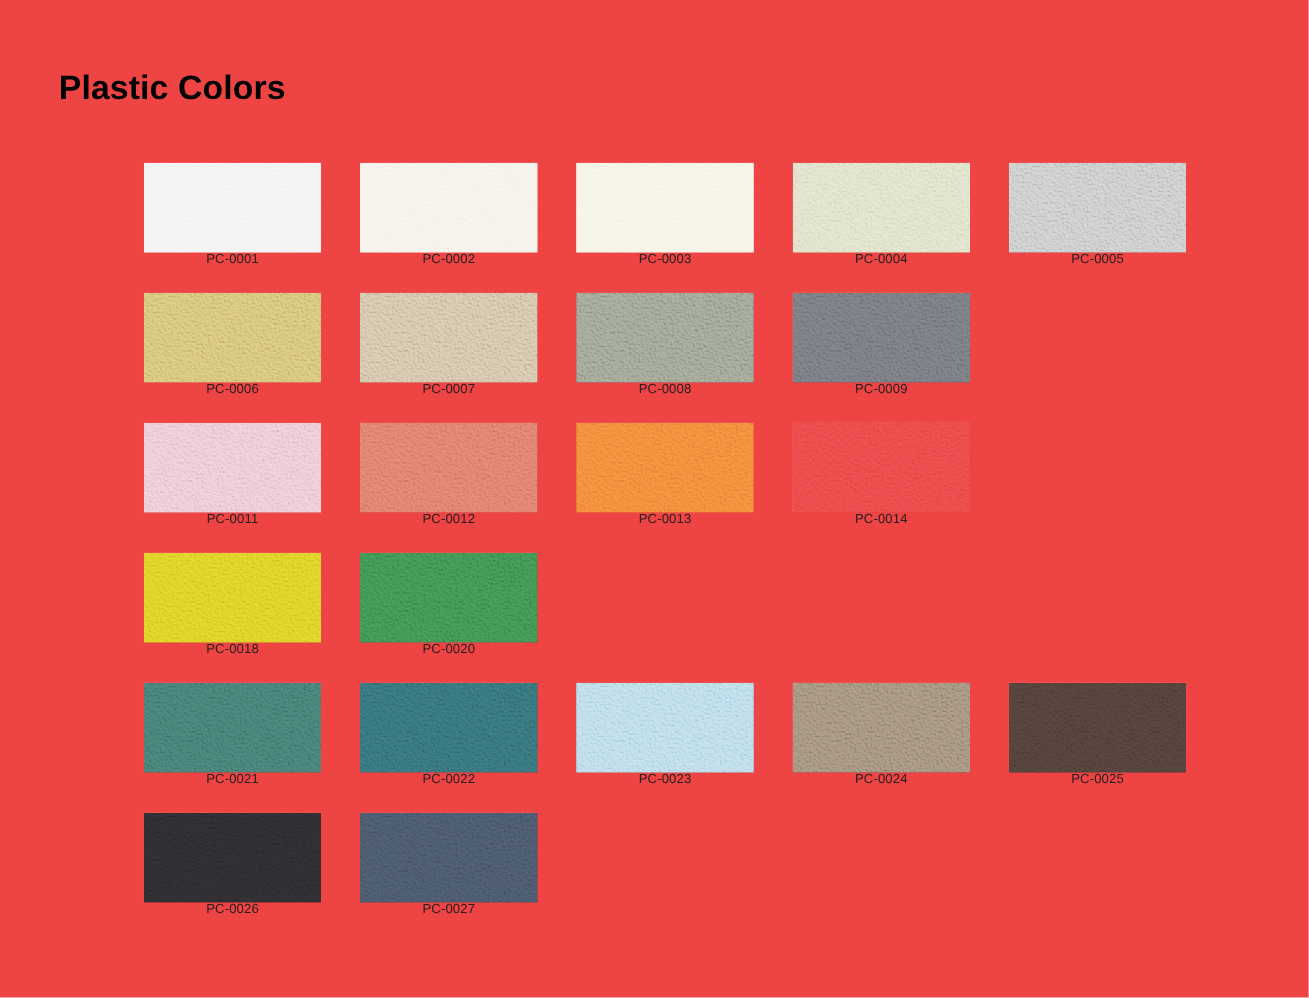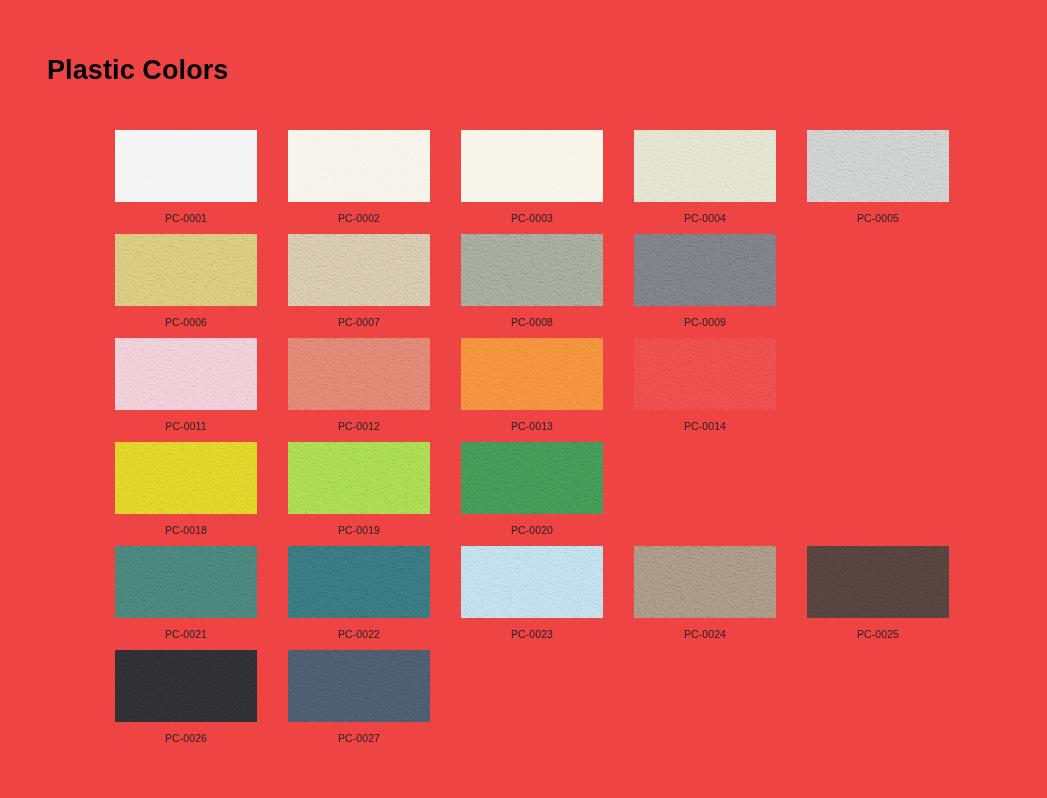--- a/index.html
+++ b/index.html
@@ -80,21 +80,20 @@
     background: #808080;
   }
   .swatch-chip .grain2 {
     filter: url(#plasticGrainFine);
     opacity: 0.30;
     mix-blend-mode: soft-light;
     background: #808080;
   }
 
   .swatch-label {
-    margin-top: 11px;
     font-size: 10.5px;
     color: #231f20;
     letter-spacing: 0.1px;
     text-align: center;
     line-height: 1;
     white-space: nowrap;
   }
 
   .grain-defs {
     position: absolute;
@@ -229,27 +228,20 @@
       </div>
       <div class="swatch-row">
         <div class="swatch-cell">
           <div class="swatch-chip" style="background-color: rgb(191, 167, 20);">
             <div class="grain"></div>
             <div class="grain2"></div>
           </div>
           <div class="swatch-label">PC-0018</div>
         </div>
         <div class="swatch-cell">
-          <div class="swatch-chip" style="background-color: rgb(110, 180, 46);">
-            <div class="grain"></div>
-            <div class="grain2"></div>
-          </div>
-          <div class="swatch-label">PC-0019</div>
-        </div>
-        <div class="swatch-cell">
           <div class="swatch-chip" style="background-color: rgb(36, 98, 50);">
             <div class="grain"></div>
             <div class="grain2"></div>
           </div>
           <div class="swatch-label">PC-0020</div>
         </div>
       </div>
       <div class="swatch-row">
         <div class="swatch-cell">
           <div class="swatch-chip" style="background-color: rgb(40, 83, 76);">

